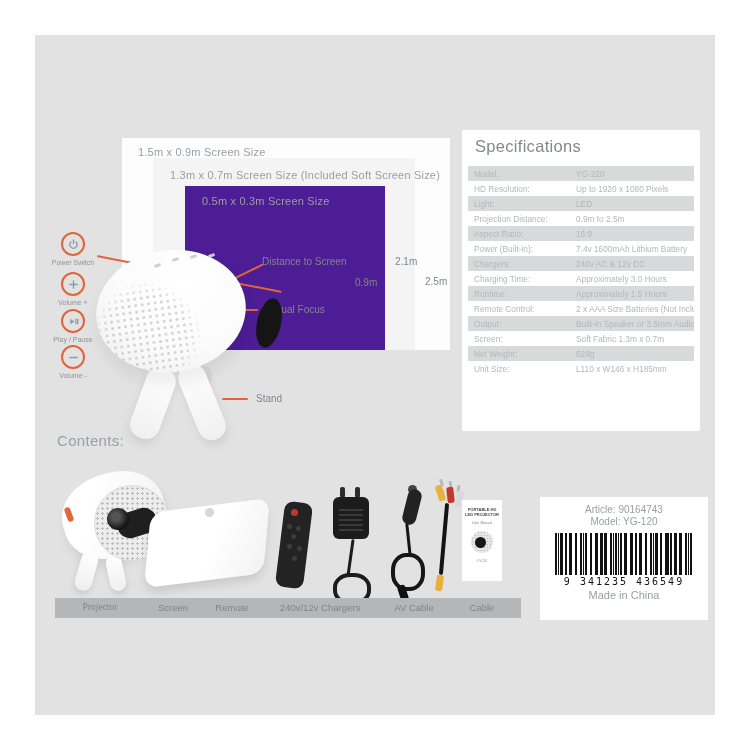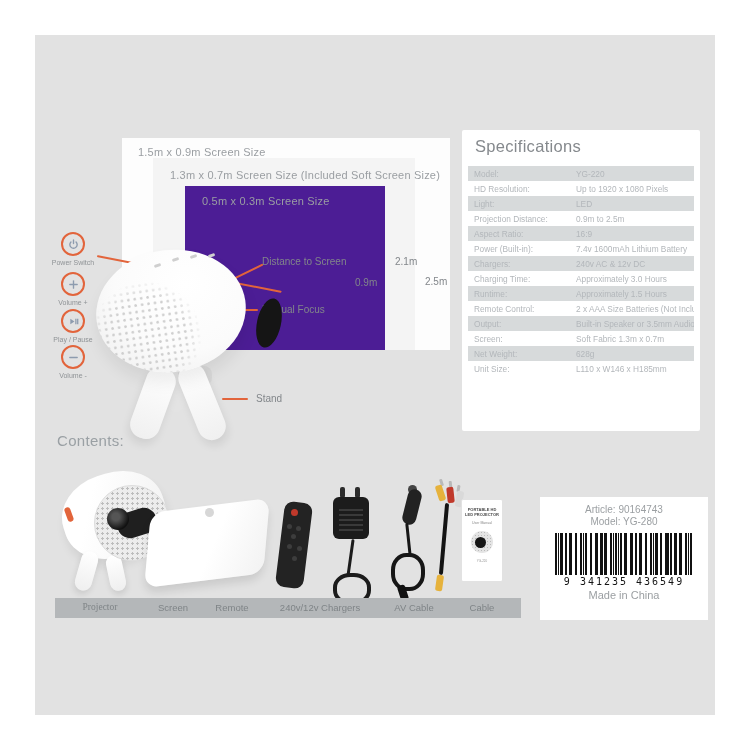--- a/index.html
+++ b/index.html
@@ -381,19 +381,19 @@
 
       <span>240v/12v Chargers</span>
 
       <span>AV Cable</span>
 
       <span>Cable</span>
     </div>
 
   <div class="foot">
     <div class="art">Article: 90164743</div>
-    <div class="mod">Model: YG-280</div>
+    <div class="mod">Model: YG-120</div>
     <div class="barcode"></div>
     <div class="digits">9 341235 436549</div>
     <div class="origin">Made in China</div>
   </div>
 
 </div>
 
 </body></html>

